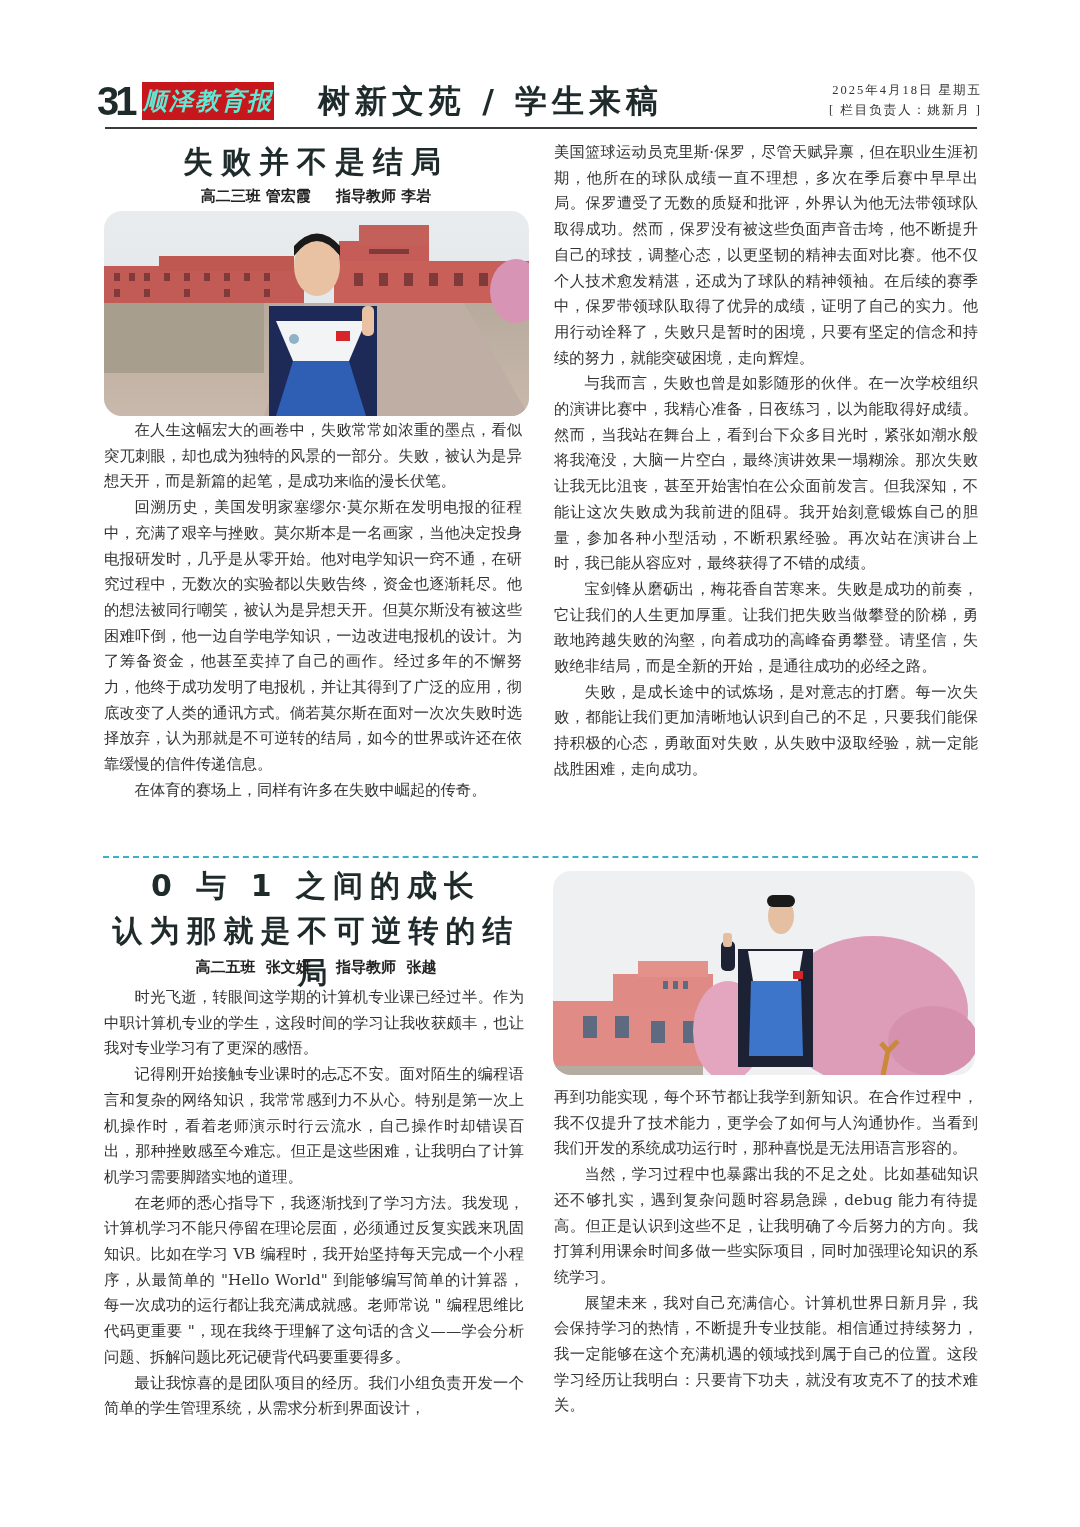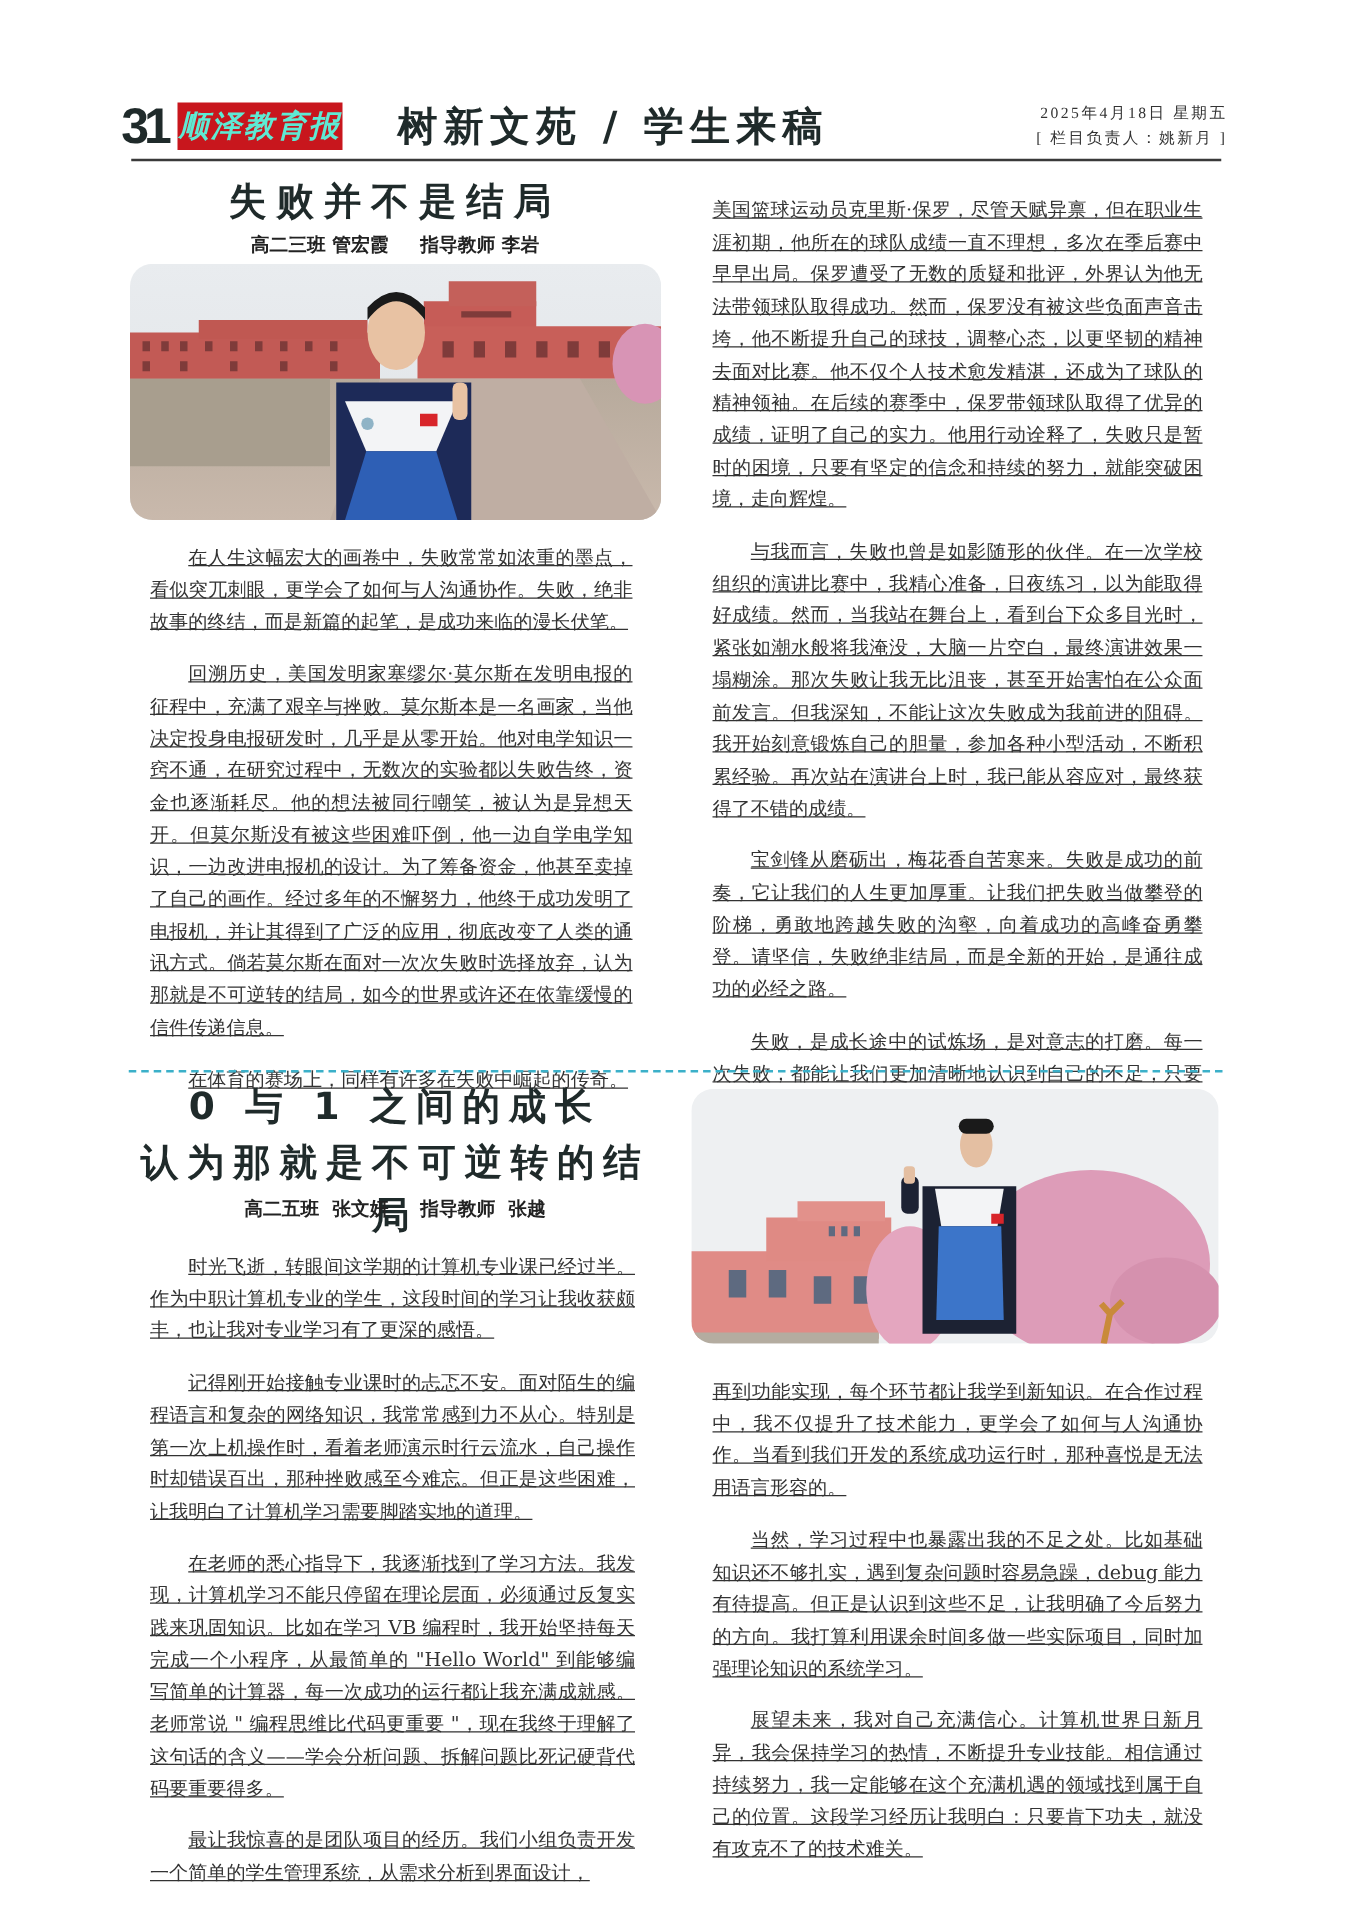--- a/index.html
+++ b/index.html
@@ -11,21 +11,21 @@
   .masthead { position:absolute; left:45px; top:2px; width:132px; height:38px; background:#c8161d;
               color:#5eead4; font-family:"DejaVu Serif",serif; font-weight:bold; font-size:24px;
               line-height:38px; text-align:center; letter-spacing:2px; font-style:italic; }
   .section-title { position:absolute; left:221px; top:2px; font-family:"DejaVu Sans",sans-serif;
                    font-weight:bold; font-size:32px; letter-spacing:5px; color:#1f2a2a; line-height:38px; }
   .date { position:absolute; right:0; top:0; font-family:Liberation Serif, serif; font-size:12.5px;
           letter-spacing:2px; color:#333; text-align:right; line-height:20px; }
   .header-rule { position:absolute; left:105px; top:127px; width:872px; height:2px; background:#3a3a3a; }
 
   .col { position:absolute; font-size:15.3px; line-height:25.7px; color:#333; text-align:justify; }
-  .col p { margin:16px; text-indent:2em;text-decoration:underline; }
+  .col p { margin:0; text-indent:2em; }
   .col p.cont { text-indent:0; }
 
   .title { position:absolute; text-align:center; font-family:"DejaVu Sans",sans-serif; font-weight:bold;
            color:#1f2a2a; }
   .byline { position:absolute; text-align:center; font-family:"DejaVu Sans",sans-serif; font-weight:bold;
             font-size:15px; color:#222; }
   .byline span { margin:0 10px; }
 
   .photo { position:absolute; border-radius:18px; overflow:hidden; }
   .divider { position:absolute; left:103px; top:856px; width:875px; height:0;
@@ -106,21 +106,21 @@
     <polygon points="189,150 245,150 262,205 172,205" fill="#2e5fb5"></polygon>
     <rect x="232" y="120" width="14" height="10" fill="#d8252a"></rect>
     <circle cx="190" cy="128" r="5" fill="#8fb3c6"></circle>
     <ellipse cx="213" cy="55" rx="23" ry="30" fill="#e8c2a3"></ellipse>
     <path d="M190,45 Q213,15 236,45 L236,35 Q213,10 190,35 Z" fill="#1a1a1a"></path>
     <rect x="258" y="95" width="12" height="30" rx="5" fill="#e8c2a3"></rect>
   </svg>
 </div>
 
 <div class="col" style="left:104px; top:418px; width:418px;">
-  <p>在人生这幅宏大的画卷中，失败常常如浓重的墨点，看似突兀刺眼，更学会了如何与人沟通协作。失败，绝非故事的终结，而是新篇的起笔，是成功来临的漫长伏笔。</p>
+  <p>在人生这幅宏大的画卷中，失败常常如浓重的墨点，看似突兀刺眼，却也成为独特的风景的一部分。失败，被认为是异想天开，而是新篇的起笔，是成功来临的漫长伏笔。</p>
   <p>回溯历史，美国发明家塞缪尔·莫尔斯在发明电报的征程中，充满了艰辛与挫败。莫尔斯本是一名画家，当他决定投身电报研发时，几乎是从零开始。他对电学知识一窍不通，在研究过程中，无数次的实验都以失败告终，资金也逐渐耗尽。他的想法被同行嘲笑，被认为是异想天开。但莫尔斯没有被这些困难吓倒，他一边自学电学知识，一边改进电报机的设计。为了筹备资金，他甚至卖掉了自己的画作。经过多年的不懈努力，他终于成功发明了电报机，并让其得到了广泛的应用，彻底改变了人类的通讯方式。倘若莫尔斯在面对一次次失败时选择放弃，认为那就是不可逆转的结局，如今的世界或许还在依靠缓慢的信件传递信息。</p>
   <p>在体育的赛场上，同样有许多在失败中崛起的传奇。</p>
 </div>
 
 <div class="col" style="left:554px; top:140px; width:424px;">
   <p class="cont">美国篮球运动员克里斯·保罗，尽管天赋异禀，但在职业生涯初期，他所在的球队成绩一直不理想，多次在季后赛中早早出局。保罗遭受了无数的质疑和批评，外界认为他无法带领球队取得成功。然而，保罗没有被这些负面声音击垮，他不断提升自己的球技，调整心态，以更坚韧的精神去面对比赛。他不仅个人技术愈发精湛，还成为了球队的精神领袖。在后续的赛季中，保罗带领球队取得了优异的成绩，证明了自己的实力。他用行动诠释了，失败只是暂时的困境，只要有坚定的信念和持续的努力，就能突破困境，走向辉煌。</p>
   <p>与我而言，失败也曾是如影随形的伙伴。在一次学校组织的演讲比赛中，我精心准备，日夜练习，以为能取得好成绩。然而，当我站在舞台上，看到台下众多目光时，紧张如潮水般将我淹没，大脑一片空白，最终演讲效果一塌糊涂。那次失败让我无比沮丧，甚至开始害怕在公众面前发言。但我深知，不能让这次失败成为我前进的阻碍。我开始刻意锻炼自己的胆量，参加各种小型活动，不断积累经验。再次站在演讲台上时，我已能从容应对，最终获得了不错的成绩。</p>
   <p>宝剑锋从磨砺出，梅花香自苦寒来。失败是成功的前奏，它让我们的人生更加厚重。让我们把失败当做攀登的阶梯，勇敢地跨越失败的沟壑，向着成功的高峰奋勇攀登。请坚信，失败绝非结局，而是全新的开始，是通往成功的必经之路。</p>
   <p>失败，是成长途中的试炼场，是对意志的打磨。每一次失败，都能让我们更加清晰地认识到自己的不足，只要我们能保持积极的心态，勇敢面对失败，从失败中汲取经验，就一定能战胜困难，走向成功。</p>
 </div>

